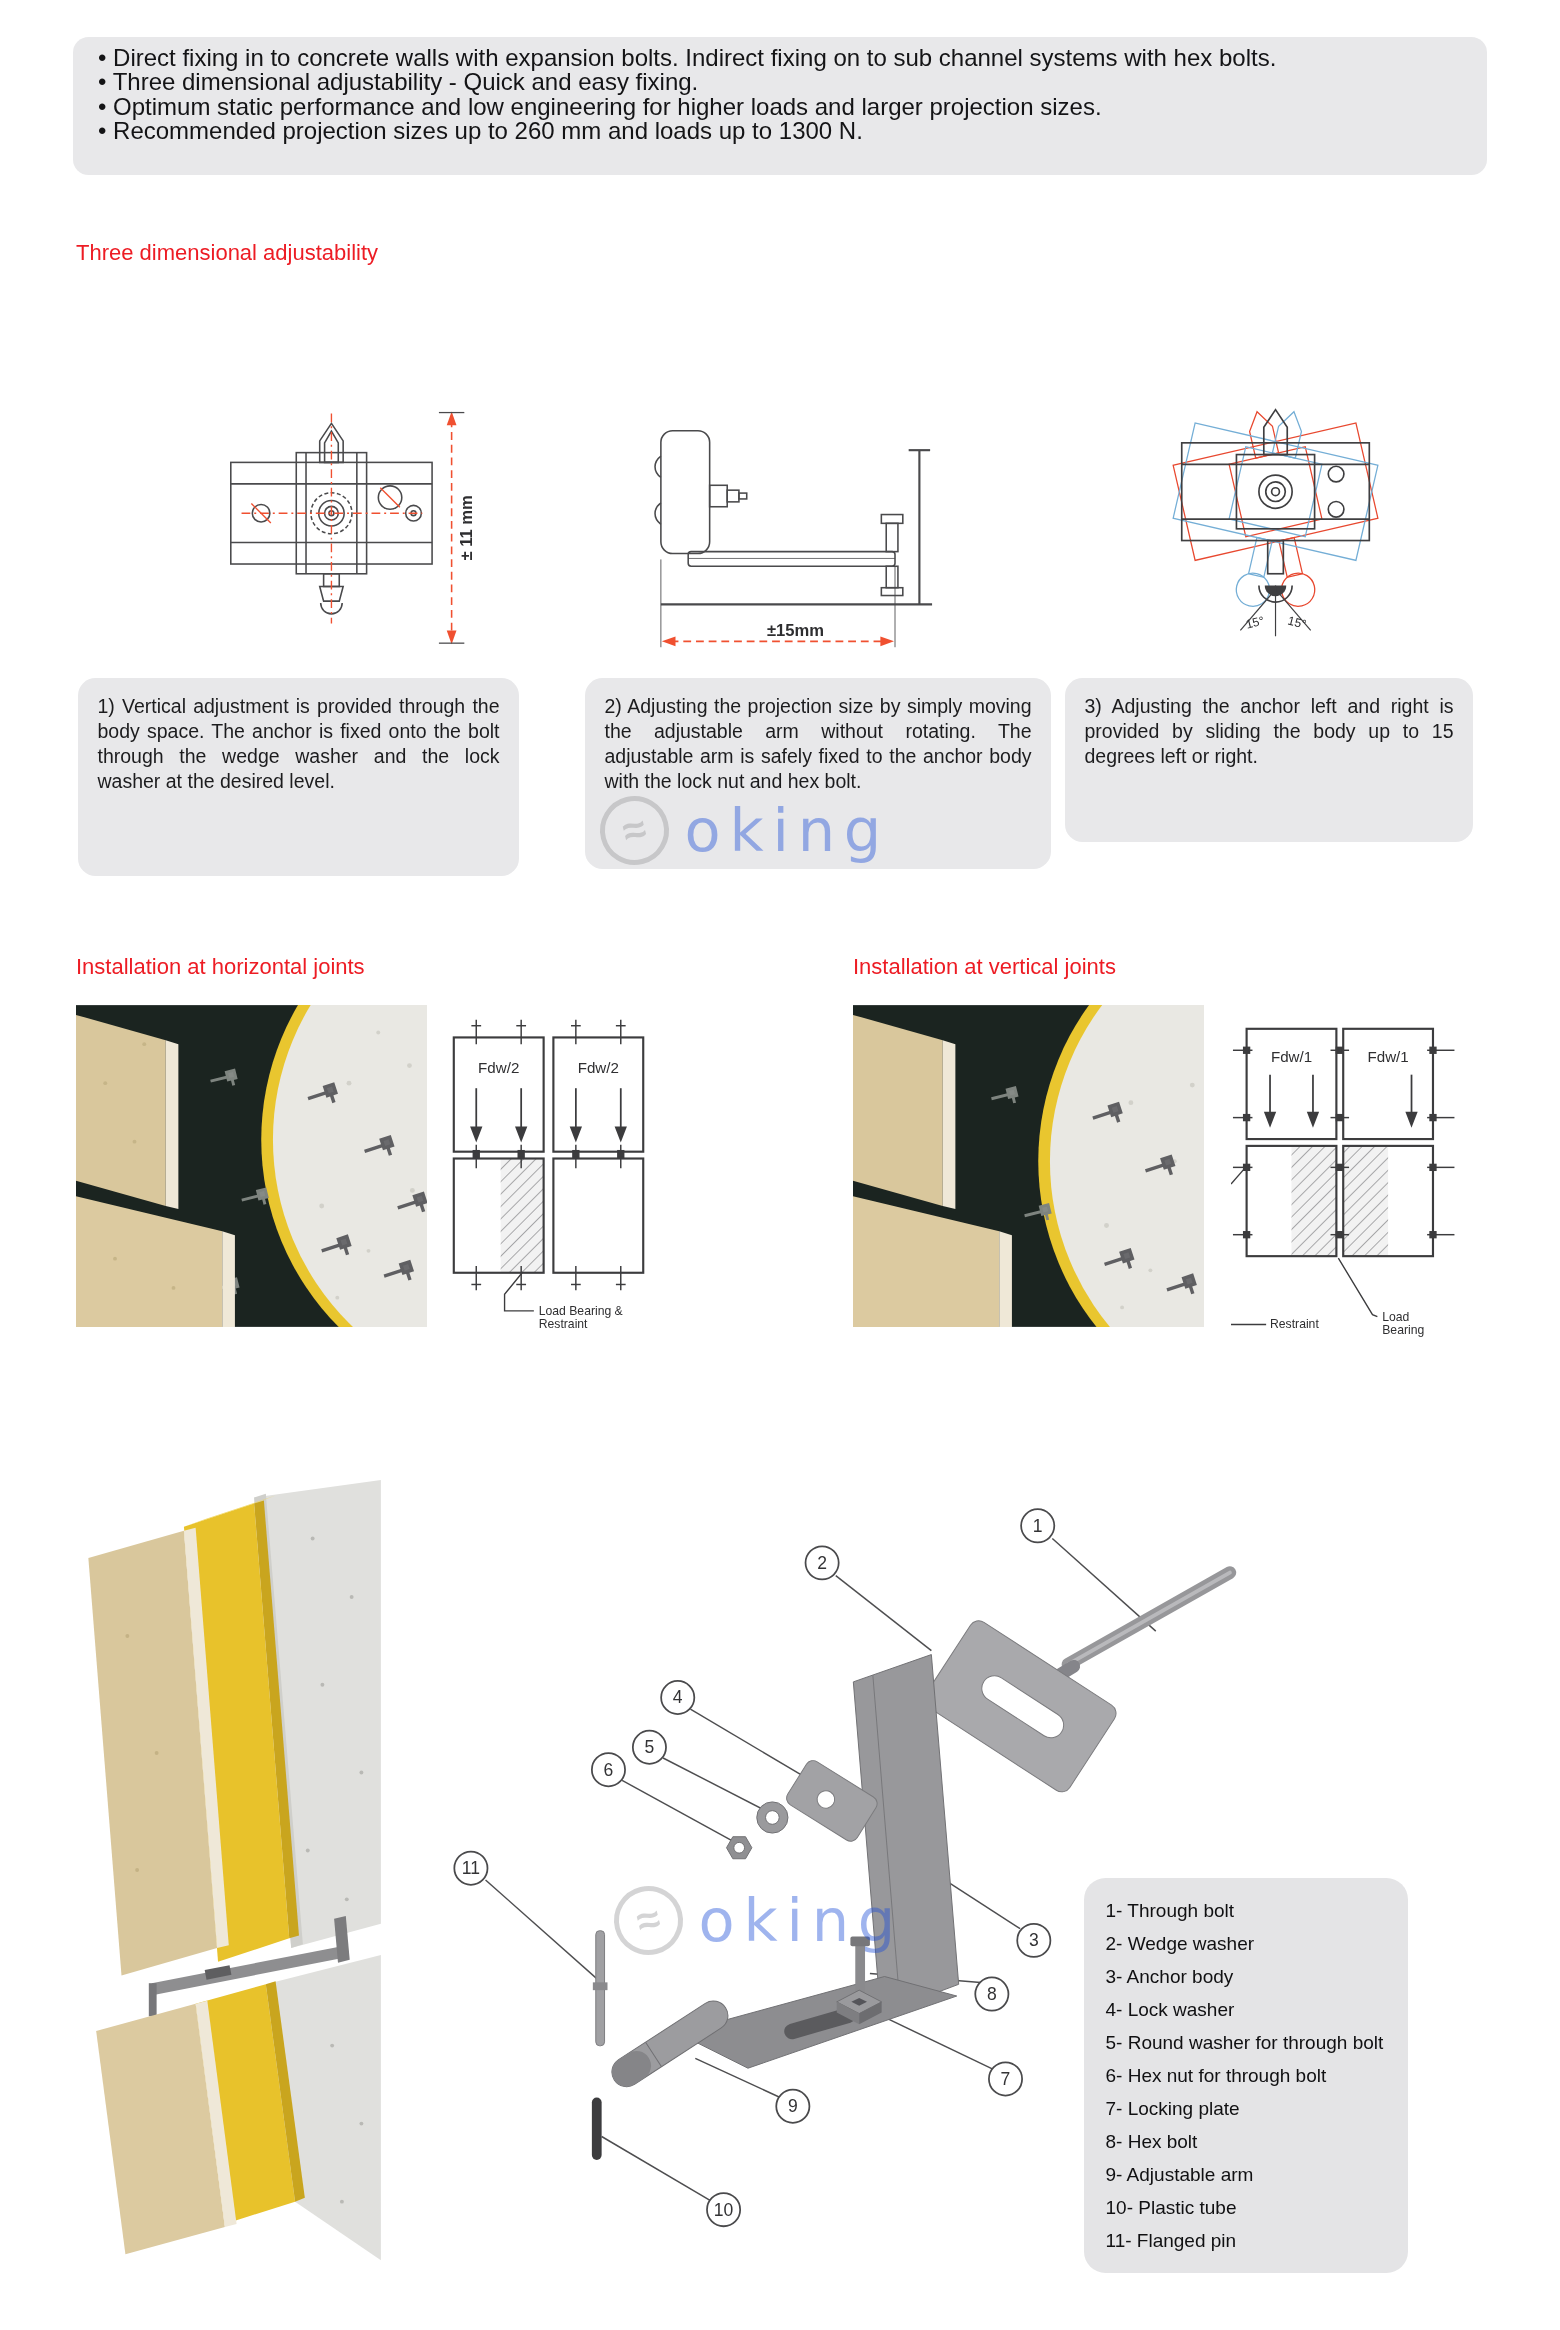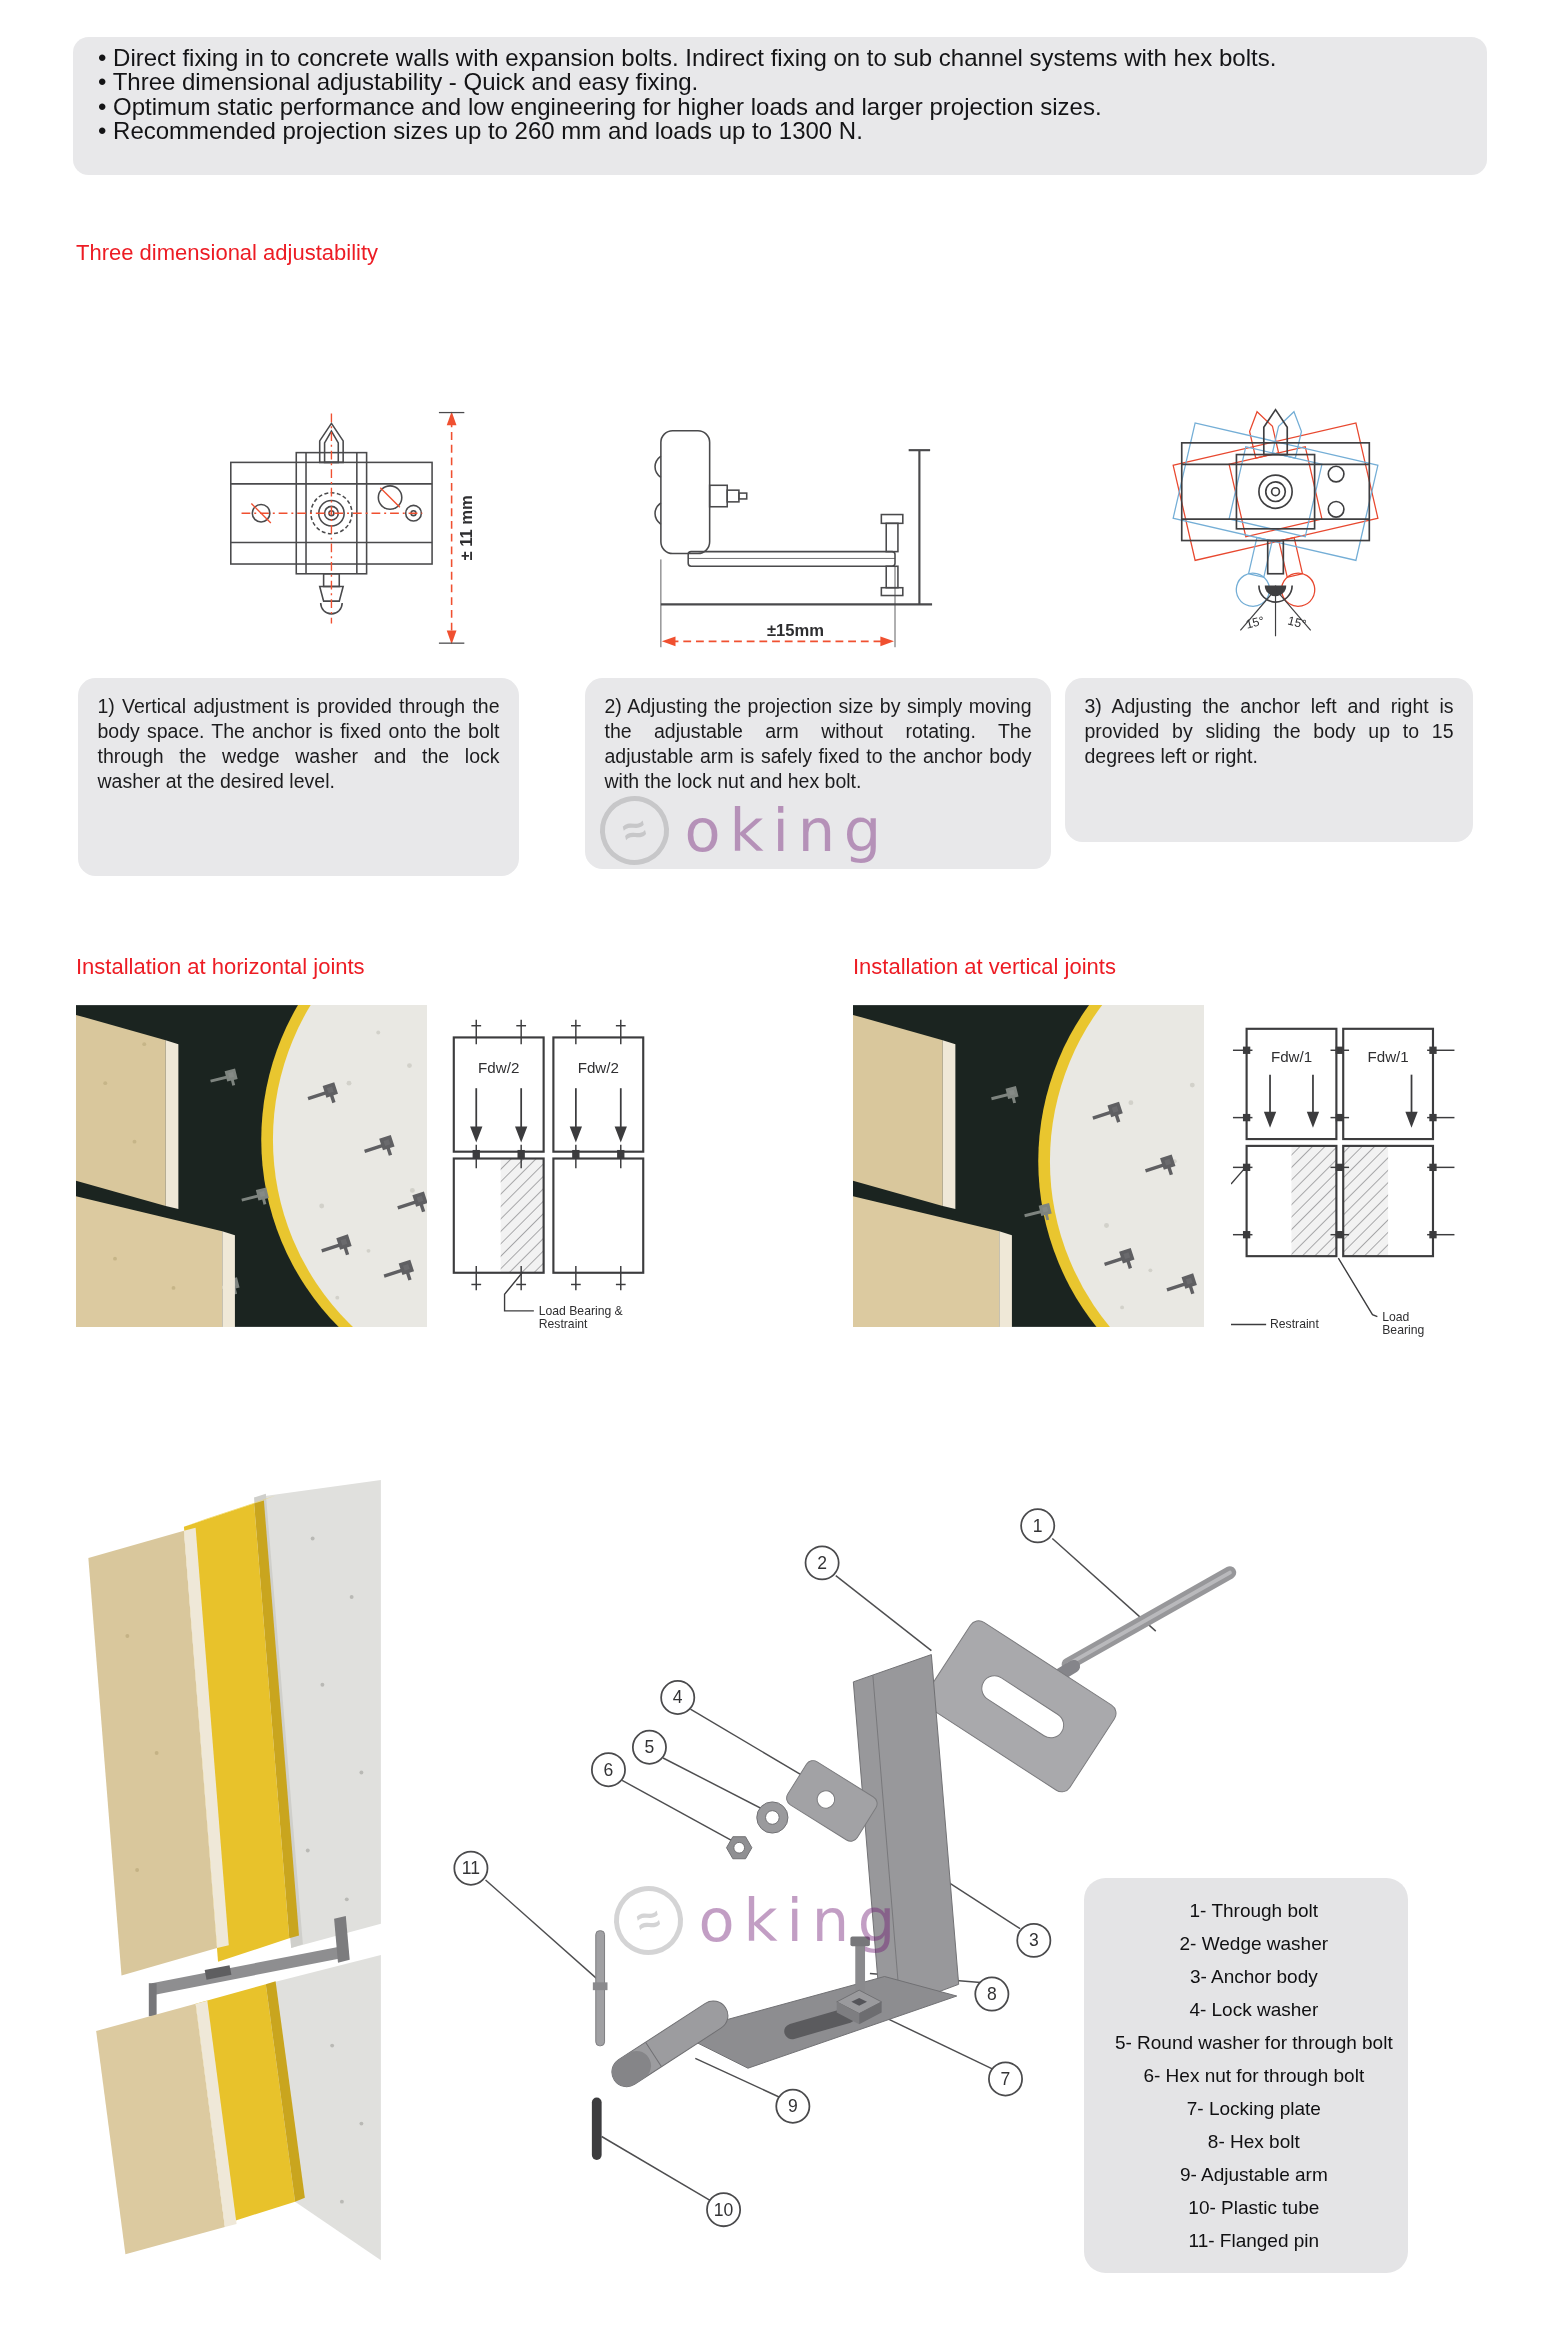--- a/index.html
+++ b/index.html
@@ -4,28 +4,28 @@
 <style>
   html,body{margin:0;padding:0;background:#ffffff;}
   .page{position:relative;width:1560px;height:2331px;background:#ffffff;overflow:hidden;
         font-family:"Liberation Sans","DejaVu Sans",sans-serif;}
   .abs{position:absolute;}
   .intro-box{background:#e8e8ea;border-radius:15.6px;padding:8.8px 25px;box-sizing:border-box;}
   .intro-box p{margin:0;font-size:24px;line-height:24.4px;color:#141416;}
   .red-h{margin:0;font-size:22px;font-weight:400;color:#ed1c24;}
   .cap-box{background:#e8e8ea;border-radius:17.6px;padding:15.6px 19.5px;box-sizing:border-box;}
   .cap{margin:0;font-size:19.5px;line-height:25px;text-align:justify;color:#1c1c1e;}
-  .parts-box{background:#e4e4e6;border-radius:21.5px;padding:15.6px 5.9px 15.6px 21.5px;box-sizing:border-box;text-align:center;}
+  .parts-box{background:#e4e4e6;border-radius:21.5px;padding:15.6px 5.9px 15.6px 21.5px;box-sizing:border-box;}
   .parts{list-style:none;margin:0;padding:0;}
   .parts li{font-size:19px;line-height:33px;color:#101012;}
   .wm{position:absolute;display:flex;align-items:center;gap:15.6px;opacity:.42;pointer-events:none;}
   .wm-circle{width:59px;height:59px;border:5.9px solid #9a9a9c;border-radius:50%;display:flex;
              align-items:center;justify-content:center;font-size:41px;font-weight:bold;color:#9a9a9c;
              transform:rotate(-14deg);}
-  .wm-text{font-size:59px;letter-spacing:8.8px;color:#701a75;font-family:"DejaVu Sans",sans-serif;}
+  .wm-text{font-size:59px;letter-spacing:8.8px;color:#1d4ed8;font-family:"DejaVu Sans",sans-serif;}
   svg text{font-family:"Liberation Sans","DejaVu Sans",sans-serif;}
   .dim{font-size:17px;font-weight:700;fill:#2e2e30;}
   .fdw{font-size:15.5px;fill:#2f2f31;}
   .small-label{font-size:12.5px;fill:#2f2f31;}
   .callout-num{font-size:18px;fill:#333335;}
 </style>
 </head>
 <body>
 
 <div class="page">

